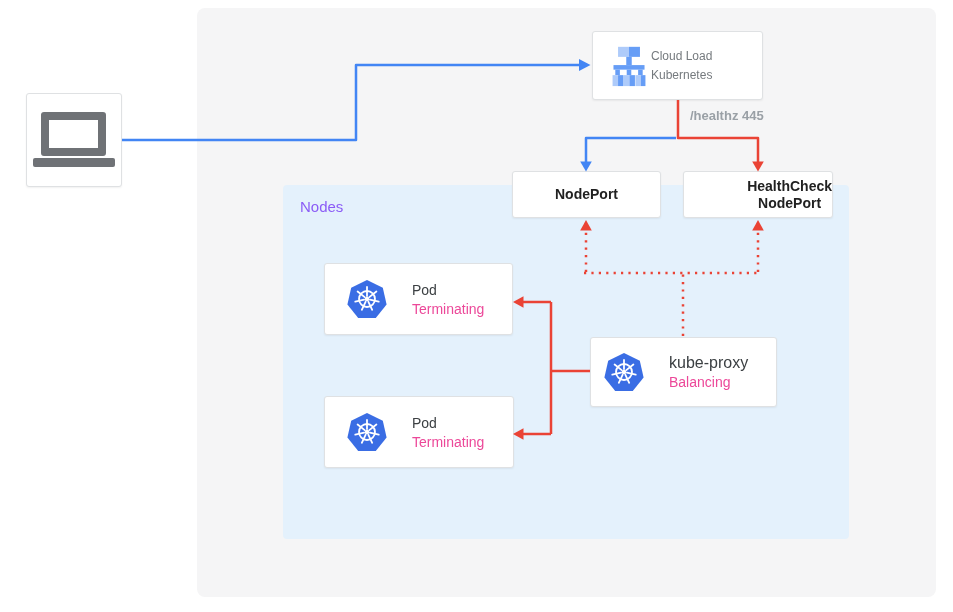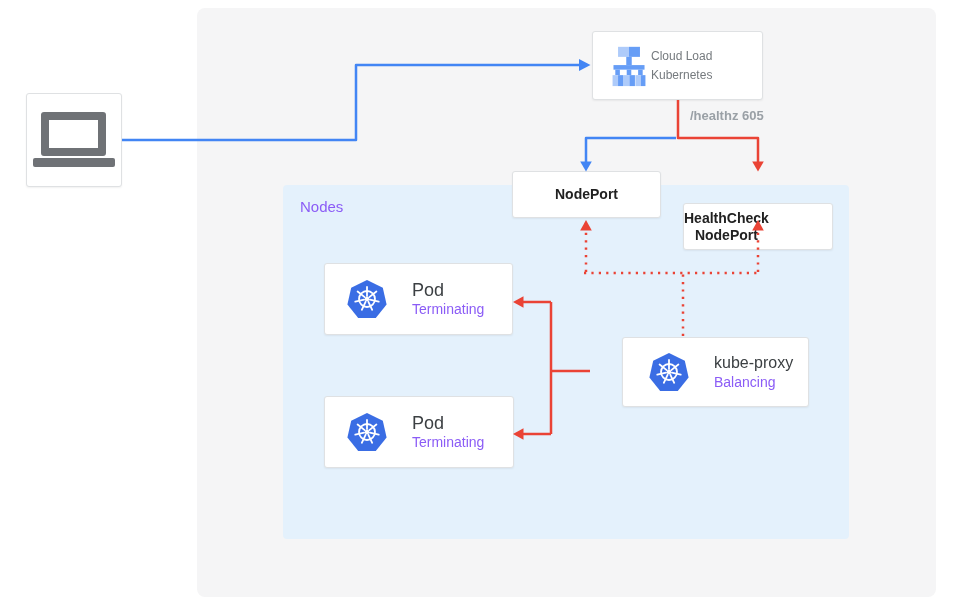--- a/index.html
+++ b/index.html
@@ -35,31 +35,31 @@
     position: absolute; left: 0; top: 46px; width: 82px; height: 9px;
     background: #6f7276; border-radius: 2px;
   }
 
   
   .clb-card { left: 592px; top: 31px; width: 171px; height: 69px; padding-left: 14px; }
   .clb-text { font-size: 12px; line-height: 19px; color: #757a7e; }
 
   
   .np-card { left: 512px; top: 171px; width: 149px; height: 47px; justify-content: center; }
-  .hcnp-card { left: 683px; top: 171px; width: 150px; height: 47px; justify-content: flex-start; text-align: center; margin-top: 32px; }
+  .hcnp-card { left: 683px; top: 171px; width: 150px; height: 47px; justify-content: flex-end; text-align: center; }
   .bold-label { font-weight: bold; font-size: 14px; color: #212121; line-height: 17px; }
 
   
   .pod1-card { left: 324px; top: 263px; width: 189px; height: 72px; padding-left: 21px; }
   .pod2-card { left: 324px; top: 396px; width: 190px; height: 72px; padding-left: 21px; }
-  .kproxy-card { left: 590px; top: 337px; width: 187px; height: 70px; padding-left: 25px; margin-left: 32px; }
+  .kproxy-card { left: 590px; top: 337px; width: 187px; height: 70px; padding-left: 12px; }
   .card-text { margin-left: 24px; }
-  .card-title { font-size: 18px; color: #3c4043; line-height: 20px; }
+  .card-title { font-size: 14px; color: #3c4043; line-height: 20px; }
   .kproxy-card .card-title { font-size: 16px; }
-  .card-sub { font-size: 14px; color: #8b5cf6; line-height: 19px; }
+  .card-sub { font-size: 14px; color: #ec4899; line-height: 19px; }
 
   .icon-wrap { flex: 0 0 auto; display: flex; align-items: center; justify-content: center; }
 
   svg.connectors {
     position: absolute; left: 0; top: 0; width: 953px; height: 612px;
     pointer-events: none; z-index: 5;
   }
   .healthz-label {
     position: absolute; left: 690px; top: 108px; font-size: 13px; font-weight: bold;
     color: #9aa0a6; z-index: 6;
@@ -99,21 +99,21 @@
         <rect x="31" y="33" width="6" height="12" fill="#aecbfa"></rect>
         <rect x="37" y="33" width="5" height="12" fill="#669df6"></rect>
       </svg>
     </span>
     <div class="clb-text">
       <div>Cloud Load</div>
       <div>Kubernetes</div>
     </div>
   </div>
 
-  <div class="healthz-label">/healthz 605</div>
+  <div class="healthz-label">/healthz 445</div>
 
   <div class="card np-card">
     <span class="bold-label">NodePort</span>
   </div>
 
   <div class="card hcnp-card">
     <span class="bold-label">
       <span>HealthCheck</span><br>
       <span>NodePort</span>
     </span>

